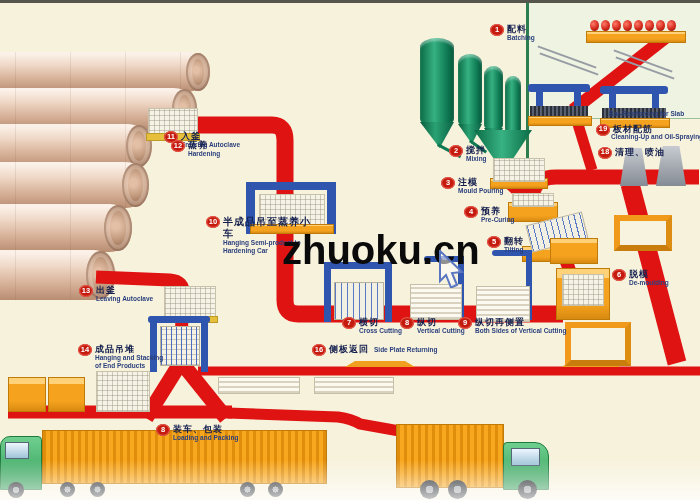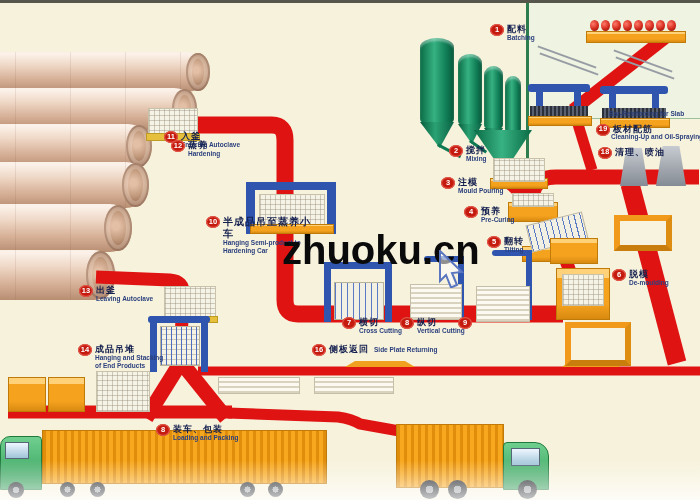--- a/index.html
+++ b/index.html
@@ -277,20 +277,24 @@
   </div>
   <div class="step" style="left:400px;top:317px">
     <span class="badge">8</span>
     <span class="txt">
         <b class="zh">纵切</b>
         <i class="en">Vertical Cutting</i>
       </span>
   </div>
   <div class="step" style="left:458px;top:317px">
     <span class="badge">9</span>
+    <span class="txt">
+        <b class="zh">纵切再侧置</b>
+        <i class="en">Both Sides of Vertical Cutting</i>
+      </span>
   </div>
   <div class="step" style="left:206px;top:216px">
     <span class="badge">10</span>
     <span class="txt wrap" style="max-width:95px">
         <b class="zh" style="white-space:normal;font-size:10px">半成品吊至蒸养小车</b>
         <i class="en">Hanging Semi-product to Hardening Car</i>
       </span>
   </div>
   <div class="step" style="left:164px;top:131px">
     <span class="badge">11</span>

